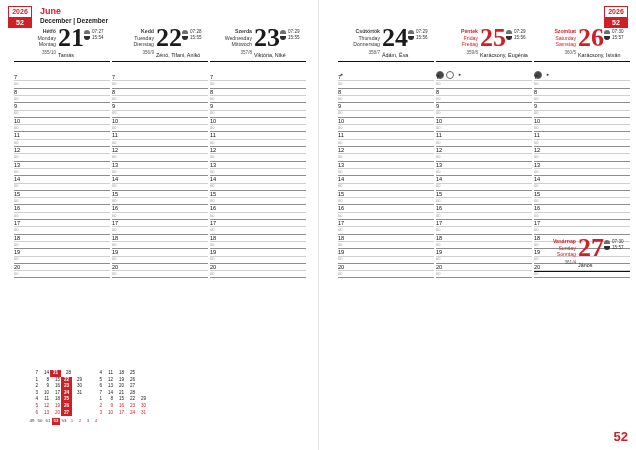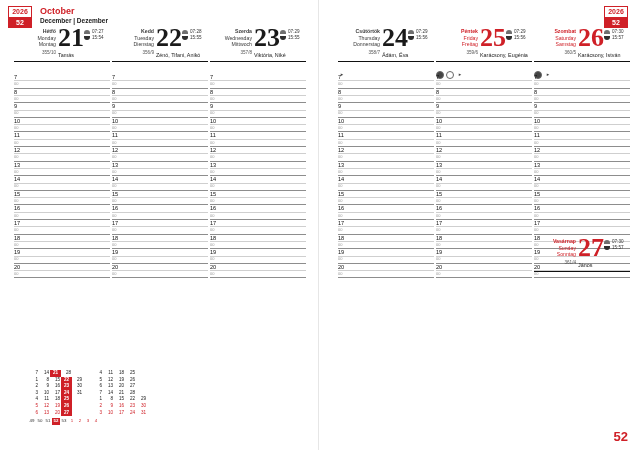--- a/index.html
+++ b/index.html
@@ -87,21 +87,21 @@
 <div class="page">
 
   <div class="half left">
 
     <div class="yeartab tl">
       <div class="yr">2026</div>
       <div class="wk">52</div>
     </div>
 
     <div class="monthhead">
-      <div class="m1">October</div>
+      <div class="m1">June</div>
       <div class="m2">December | Dezember</div>
     </div>
 
     <div class="col" id="c0" style="left:14px;">
         <div class="dayhead">
           <div class="dnames">
             <div class="d1">Hétfő</div>
             <div class="d2">Monday</div>
             <div class="d3">Montag</div>
           </div>

